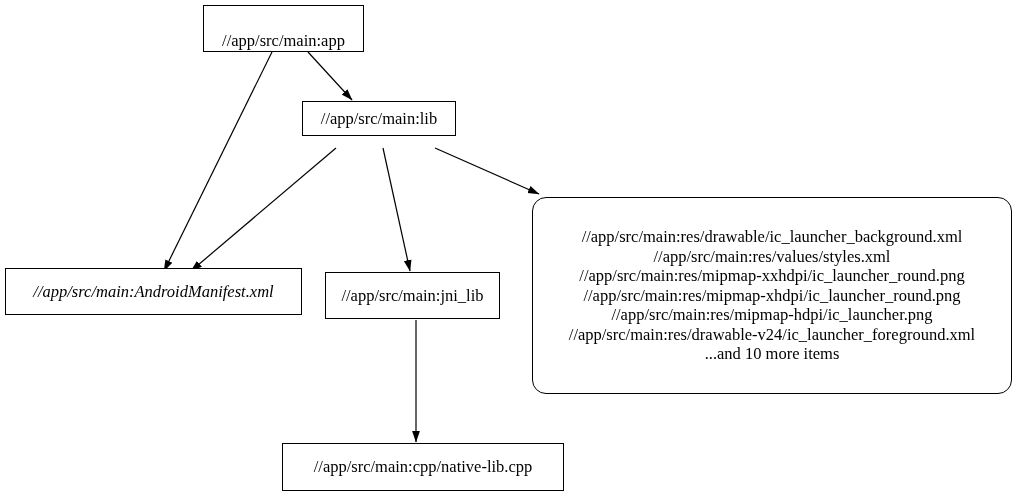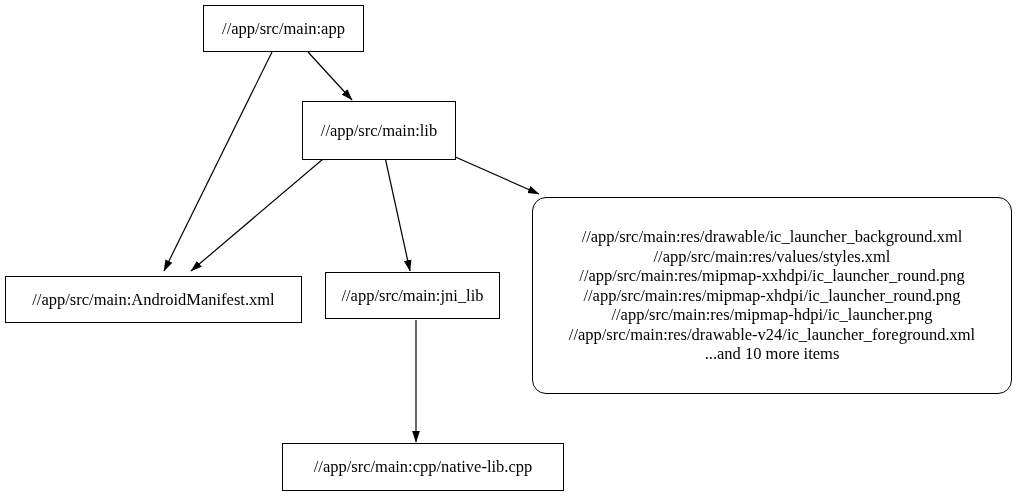--- a/index.html
+++ b/index.html
@@ -30,23 +30,23 @@
     background: #ffffff;
     display: flex;
     flex-direction: column;
     align-items: center;
     justify-content: center;
     text-align: center;
     font-size: 16.5px;
     line-height: 19.6px;
     white-space: nowrap;
   }
-  .node-app            { left: 203px; top: 5px;   width: 161px; height: 47px; }
-  .node-lib            { left: 302px; top: 101px; width: 154px; height: 59px; }
-  .node-manifest       { left: 5px;   top: 276px; width: 297px; height: 47px; }
+  .node-app            { left: 203px; top: 5px;   width: 161px; height: 47px; justify-content: flex-end; }
+  .node-lib            { left: 302px; top: 101px; width: 154px; height: 35px; }
+  .node-manifest       { left: 5px;   top: 268px; width: 297px; height: 47px; font-style: italic; }
   .node-jni-lib        { left: 325px; top: 272px; width: 175px; height: 47px; align-items: center; }
   .node-res-group      { left: 532px; top: 197px; width: 480px; height: 197px; border-radius: 14px; }
   .node-native-lib-cpp { left: 282px; top: 443px; width: 282px; height: 48px; }
   .edge {
     stroke: #000000;
     stroke-width: 1.2;
     fill: none;
   }
 </style>
 </head>

